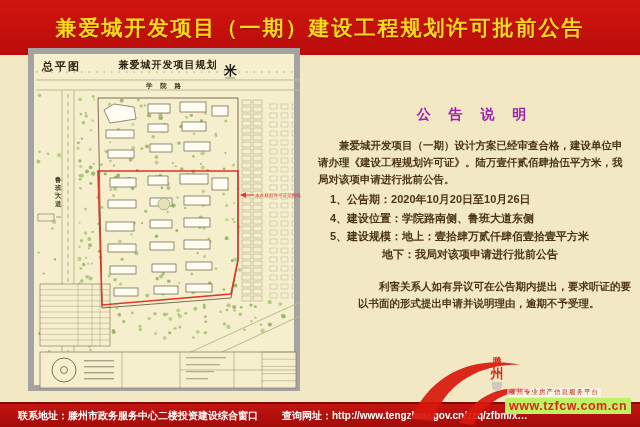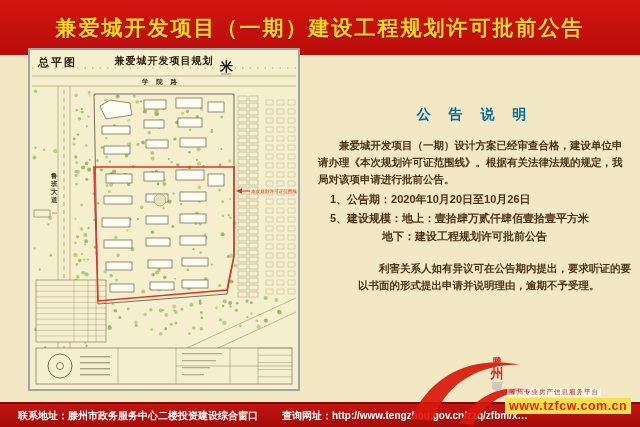--- a/index.html
+++ b/index.html
@@ -12,27 +12,27 @@
     position:absolute;left:0;top:0;width:640px;height:55px;
     background:linear-gradient(#d2150f,#b90d0a);
     display:flex;align-items:center;justify-content:center;
   }
   .banner-title{
     color:#ffd91c;font-size:21px;font-weight:bold;letter-spacing:2px;
     text-shadow:0 1px 1px rgba(90,0,0,.6);white-space:nowrap;
   }
   .sheet{
     position:absolute;left:28px;top:48px;width:272px;height:343px;
-    background:#f6efcd;border:2px solid #a3a3a3;box-sizing:border-box;
+    background:#f6efcd;border:6px solid #a3a3a3;box-sizing:border-box;
   }
   .sheet svg{position:absolute;left:0;top:0;}
   .notice{position:absolute;left:318px;top:106px;width:314px;color:#46311a;}
   .notice-heading{
     text-align:center;font-size:14px;font-weight:bold;letter-spacing:7px;
-    color:#0369a1;margin-bottom:13px;
+    color:#a21caf;margin-bottom:13px;
   }
   .notice-intro,.notice-closing{
     font-size:10.5px;line-height:1.6;text-indent:2em;font-weight:600;color:#4b3316;
   }
   .notice-items{margin-top:3px;}
   .notice-item{
     font-size:11px;line-height:1.65;margin-left:12px;font-weight:600;color:#4b3316;
   }
   .item5-line2{margin-left:64px;}
   .notice-closing{margin-top:15px;margin-left:40px;}
@@ -59,21 +59,21 @@
   .wm-brand{
     position:absolute;left:104px;top:-2px;
     font-size:29px;font-weight:900;letter-spacing:5px;color:#e0251a;white-space:nowrap;
     text-shadow:-1px -1px 0 #fff,1px -1px 0 #fff,-1px 1px 0 #fff,1px 1px 0 #fff,0 2px 2px rgba(120,0,0,.35);
   }
   .wm-slogan{
     position:absolute;left:104px;top:33px;font-size:6.5px;color:#c41208;
     background:rgba(255,255,255,.55);padding:0 2px;letter-spacing:1px;white-space:nowrap;
   }
   .wm-url{
-    position:absolute;left:102px;top:43px;background:#fde047;
+    position:absolute;left:102px;top:43px;background:#bef264;
     color:#e0251a;font-size:12.5px;font-weight:bold;letter-spacing:.5px;
     padding:1px 4px;white-space:nowrap;
   }
 </style>
 </head>
 <body>
 
 <div class="banner-top">
   <div class="banner-title">兼爱城开发项目（一期）建设工程规划许可批前公告</div>
 </div>
@@ -594,25 +594,26 @@
     <text x="134" y="14" text-anchor="middle" font-size="10" font-weight="bold" fill="#2e2212" letter-spacing="1">兼爱城开发项目规划</text>
     <text x="190" y="21" font-size="13" font-weight="bold" fill="#1a1a1a">米</text>
     <line x1="191" y1="24" x2="201" y2="24" stroke="#5a4c38" stroke-width="0.6"></line>
     <text x="112" y="33.5" font-size="6.5" font-weight="bold" fill="#3a2f1c" letter-spacing="3">学 院 路</text>
     <text class="vert" x="21" y="128" font-size="6.5" font-weight="bold" fill="#4a4030"><tspan x="21" dy="0">鲁</tspan><tspan x="21" dy="8">班</tspan><tspan x="21" dy="8">大</tspan><tspan x="21" dy="8">道</tspan></text>
   </svg>
 </div>
 
 <div class="notice">
   <div class="notice-heading">公 告 说 明</div>
-  <div class="notice-intro">兼爱城开发项目（一期）设计方案已经审查合格，建设单位申请办理《本次规划许可证范围线》。根据有关法律法规的规定，我局对该项申请进行批前公告。</div>
+  <div class="notice-intro">兼爱城开发项目（一期）设计方案已经审查合格，建设单位申请办理《建设工程规划许可证》。陆万壹仟贰佰肆拾伍平方米，我局对该项申请进行批前公告。</div>
   <div class="notice-items" id="notice-items">
       <div class="notice-item">1、公告期：2020年10月20日至10月26日</div>
+      <div class="notice-item">4、建设位置：学院路南侧、鲁班大道东侧</div>
       <div class="notice-item">5、建设规模：地上：壹拾肆万贰仟肆佰壹拾壹平方米</div>
-      <div class="notice-item item5-line2">地下：建设工程规划许可批前公告</div>
+      <div class="notice-item item5-line2">地下：我局对该项申请进行批前公告</div>
     </div>
   <div class="notice-closing">利害关系人如有异议可在公告期内提出，要求听证的要以书面的形式提出申请并说明理由，逾期不予受理。</div>
 </div>
 
 <div class="banner-bottom">
   <span>联系地址：滕州市政务服务中心二楼投资建设综合窗口</span>
   <span>查询网址：http://www.tengzhou.gov.cn/zzq/zfbm/x…</span>
 </div>
 
 <div class="watermark">

